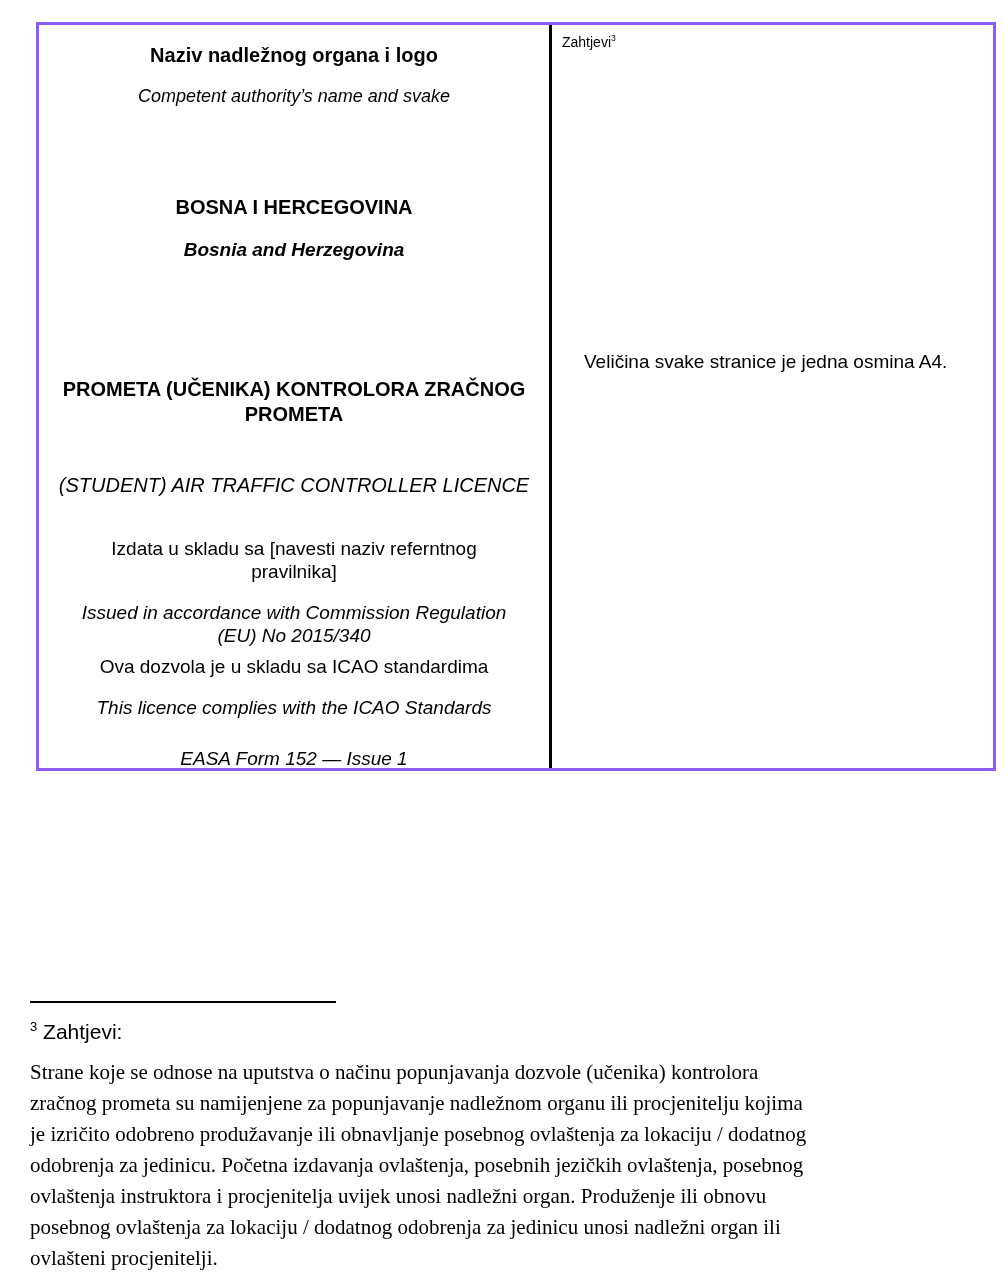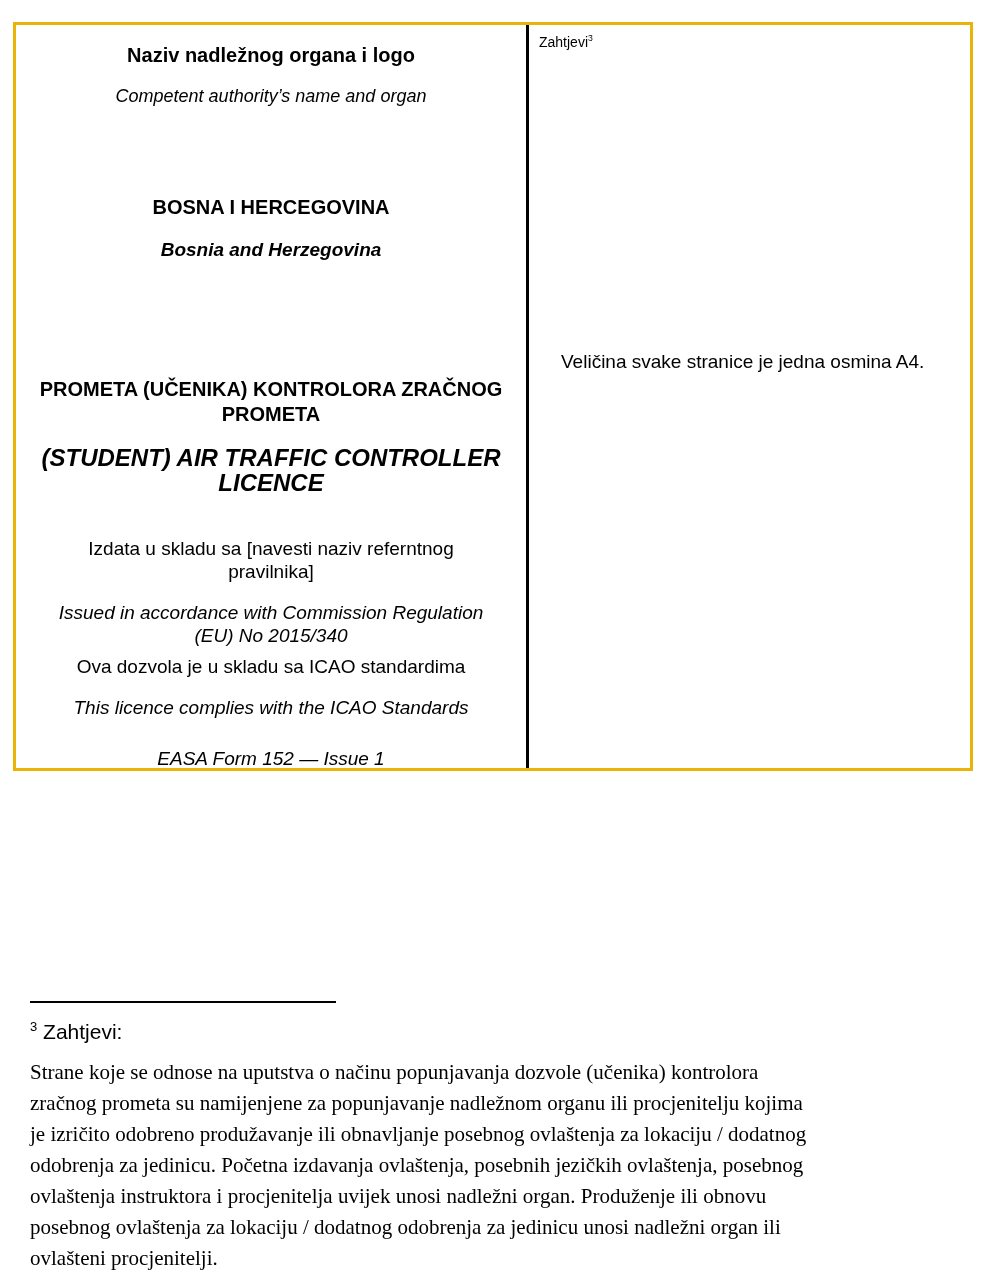--- a/index.html
+++ b/index.html
@@ -10,23 +10,23 @@
     height: 1282px;
     background: #ffffff;
     color: #000000;
     font-family: "Liberation Sans", sans-serif;
     overflow: hidden;
   }
 
   
   .cover-table {
     position: absolute;
-    left: 13px; top: 22px;
+    left: 36px; top: 22px;
     width: 960px; height: 749px;
-    border: 3px solid #eab308;
+    border: 3px solid #8b5cf6;
     display: flex;
   }
   .cell { position: relative; height: 100%; }
   .cell-left  { width: 513px; border-right: 3px solid #000000; }
   .cell-right { flex: 1; }
 
   .blk {
     position: absolute;
     left: 8px; right: 8px;
     text-align: center;
@@ -34,21 +34,21 @@
   }
   .authority      { top: 0px; }
   .authority-hr   { font-size: 20px; line-height: 24px; font-weight: bold; }
   .authority-en   { font-size: 18px; line-height: 22px; font-style: italic; }
 
   .country        { top: 170px; font-size: 20px; line-height: 24px; font-weight: bold; }
   .country-en     { top: 213px; font-size: 19px; line-height: 24px; font-weight: bold; font-style: italic; }
 
   .title-block    { top: 334px; }
   .title-hr       { font-size: 20px; line-height: 25px; font-weight: bold; }
-  .title-en       { font-size: 24px; line-height: 25px; font-weight: bold; font-style: italic; }
+  .title-en       { font-size: 20px; line-height: 25px; font-weight: normal; font-style: italic; margin-top: 28px; }
 
   .issued-block   { top: 494px; }
   .icao-block     { top: 612px; }
   .form-block     { top: 704px; }
   .line-hr        { font-size: 19px; line-height: 23px; white-space: pre-line; }
   .line-en        { font-size: 19px; line-height: 23px; white-space: pre-line; font-style: italic; }
 
   .req-header {
     position: absolute;
     left: 10px; top: 2px;
@@ -88,21 +88,21 @@
 <body>
 
 <div class="page">
 
   <section class="cover-table">
 
     <div class="cell cell-left">
 
       <div class="blk authority">
         <div class="authority-hr">Naziv nadležnog organa i logo</div>
-        <div class="authority-en">Competent authority’s name and organ</div>
+        <div class="authority-en">Competent authority’s name and svake</div>
       </div>
 
       <div class="blk country">BOSNA I HERCEGOVINA</div>
       <div class="blk country-en">Bosnia and Herzegovina</div>
 
       <div class="blk title-block">
         <div class="title-hr">PROMETA (UČENIKA) KONTROLORA ZRAČNOG
 PROMETA</div>
         <div class="title-en">(STUDENT) AIR TRAFFIC CONTROLLER LICENCE</div>
       </div>

